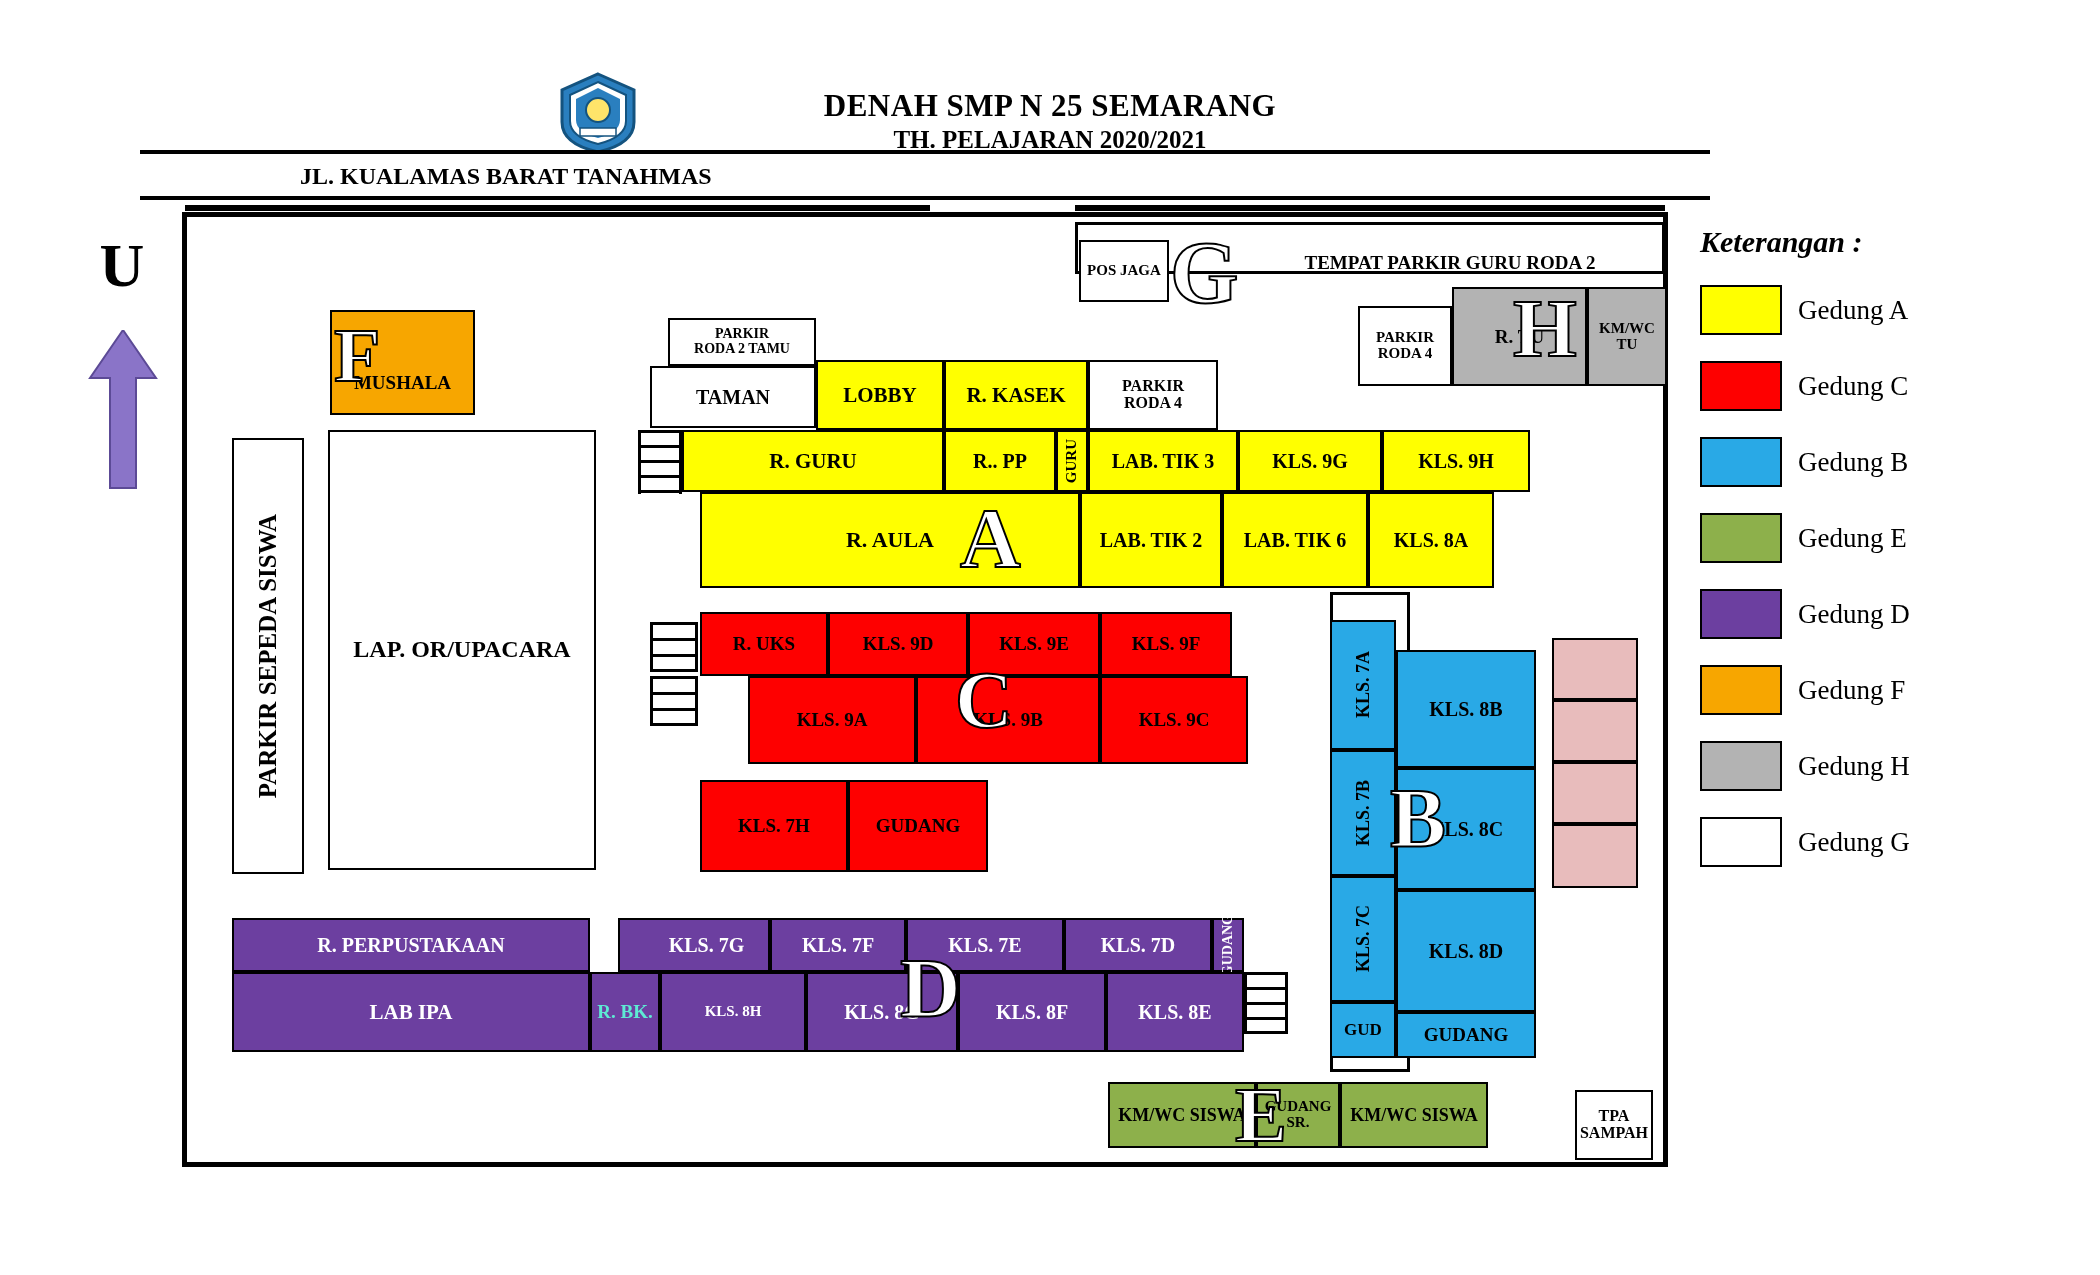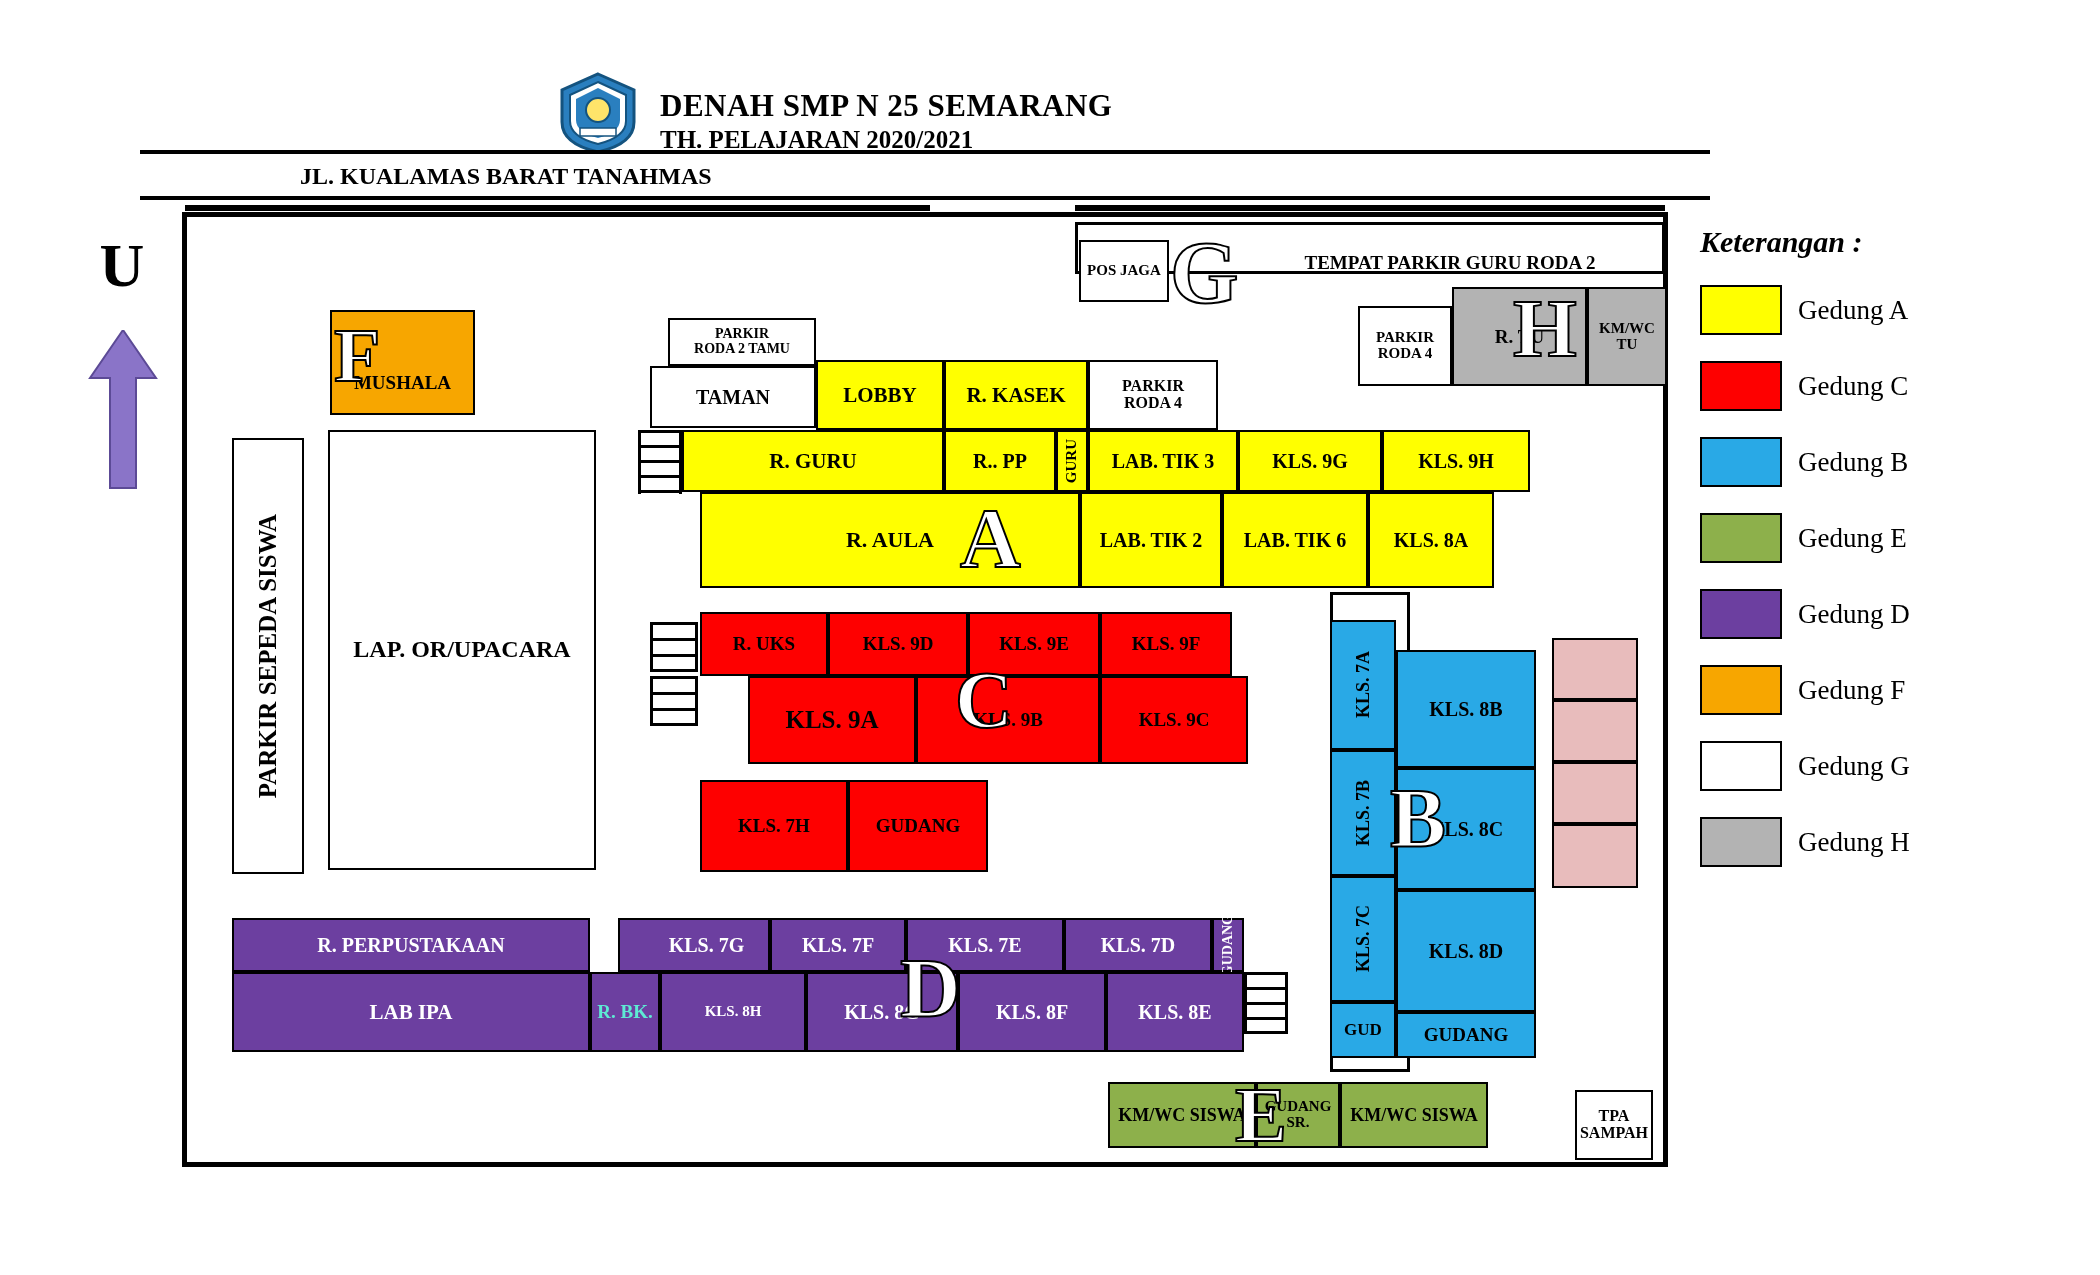--- a/index.html
+++ b/index.html
@@ -10,21 +10,21 @@
   .yellow{background:#ffff00;}
   .blue{background:#29a9e6;}
   .red{background:#fe0000;}
   .purple{background:#6c3fa0;}
   .green{background:#8db04b;}
   .orange{background:#f7a600;}
   .white{background:#ffffff;}
   .grey{background:#b3b3b3;}
   .pink{background:#e8bcbc;}
   .bigletter{position:absolute;font-family:"Liberation Serif",serif;font-weight:bold;color:#fff;-webkit-text-stroke:2px #000;text-shadow:0 0 0 #000;pointer-events:none;}
-  .title{font-weight:bold;font-family:"Liberation Serif",serif;text-align:left;}
+  .title{font-weight:bold;font-family:"Liberation Serif",serif;text-align:center;}
   .legend-sw{width:78px;height:46px;border:2px solid #000;}
   .legend-row{display:flex;align-items:center;gap:16px;margin-bottom:26px;}
   .legend-label{font-size:27px;font-family:"Liberation Serif",serif;color:#000;}
   .vert{writing-mode:vertical-rl;transform:rotate(180deg);}
   .hline{background:#000;}
   .ladder{position:absolute;}
   .ladder div{position:absolute;background:#000;}
 </style>
 </head>
 <body>
@@ -121,21 +121,21 @@
     <div style="left:0;top:60px;width:44px;height:3px;"></div>
     <div style="left:0;top:0;width:3px;height:64px;"></div>
     <div style="left:41px;top:0;width:3px;height:64px;"></div>
   </div>
 
   <div class="room red abs" style="left:700px;top:612px;width:128px;height:64px;font-size:19px;">R. UKS</div>
   <div class="room red abs" style="left:828px;top:612px;width:140px;height:64px;font-size:19px;">KLS. 9D</div>
   <div class="room red abs" style="left:968px;top:612px;width:132px;height:64px;font-size:19px;">KLS. 9E</div>
   <div class="room red abs" style="left:1100px;top:612px;width:132px;height:64px;font-size:19px;">KLS. 9F</div>
 
-  <div class="room red abs" style="left:748px;top:676px;width:168px;height:88px;font-size:25px;">KLS. 9A</div>
+  <div class="room red abs" style="left:748px;top:676px;width:168px;height:88px;font-size:19px;">KLS. 9A</div>
   <div class="room red abs" style="left:916px;top:676px;width:184px;height:88px;font-size:19px;">KLS. 9B</div>
   <div class="room red abs" style="left:1100px;top:676px;width:148px;height:88px;font-size:19px;">KLS. 9C</div>
   <div class="bigletter" style="left:955px;top:655px;font-size:80px;">C</div>
 
   <div class="room red abs" style="left:700px;top:780px;width:148px;height:92px;font-size:19px;">KLS. 7H</div>
   <div class="room red abs" style="left:848px;top:780px;width:140px;height:92px;font-size:19px;">GUDANG</div>
 
   <div class="ladder" style="left:650px;top:622px;width:48px;height:50px;">
     <div style="left:0;top:0;width:48px;height:3px;"></div>
     <div style="left:0;top:16px;width:48px;height:3px;"></div>
@@ -238,23 +238,23 @@
         </div>
         <div class="legend-row">
           <div class="legend-sw" style="background: rgb(108, 63, 160);"></div>
           <div class="legend-label">Gedung D</div>
         </div>
         <div class="legend-row">
           <div class="legend-sw" style="background: rgb(247, 166, 0);"></div>
           <div class="legend-label">Gedung F</div>
         </div>
         <div class="legend-row">
+          <div class="legend-sw" style="background: rgb(179, 179, 179);"></div>
+          <div class="legend-label">Gedung H</div>
+        </div>
+        <div class="legend-row">
           <div class="legend-sw" style="background: rgb(255, 255, 255);"></div>
           <div class="legend-label">Gedung G</div>
         </div>
-        <div class="legend-row">
-          <div class="legend-sw" style="background: rgb(179, 179, 179);"></div>
-          <div class="legend-label">Gedung H</div>
-        </div>
       </div>
   </div>
 
 </div>
 
 </body></html>

